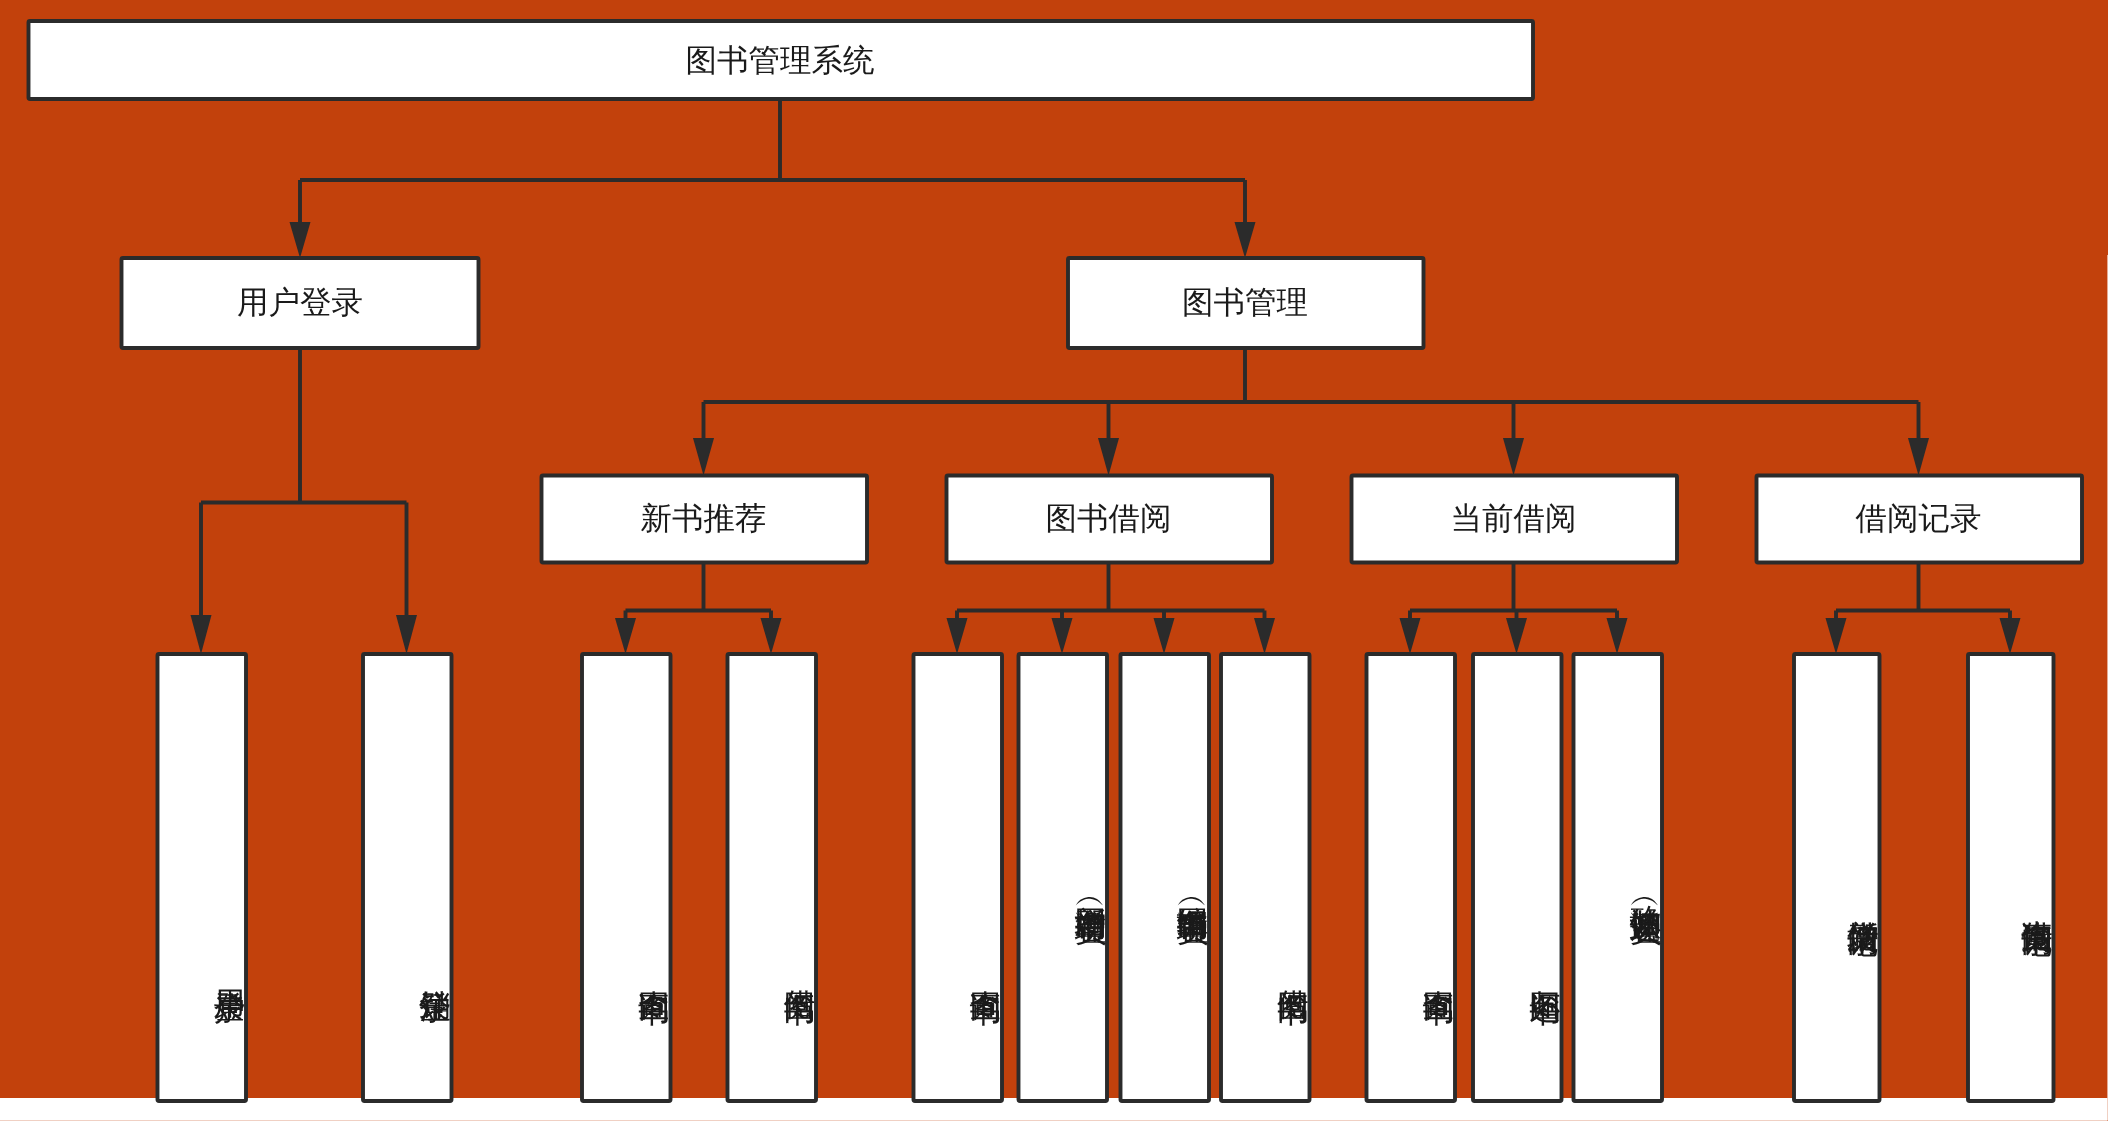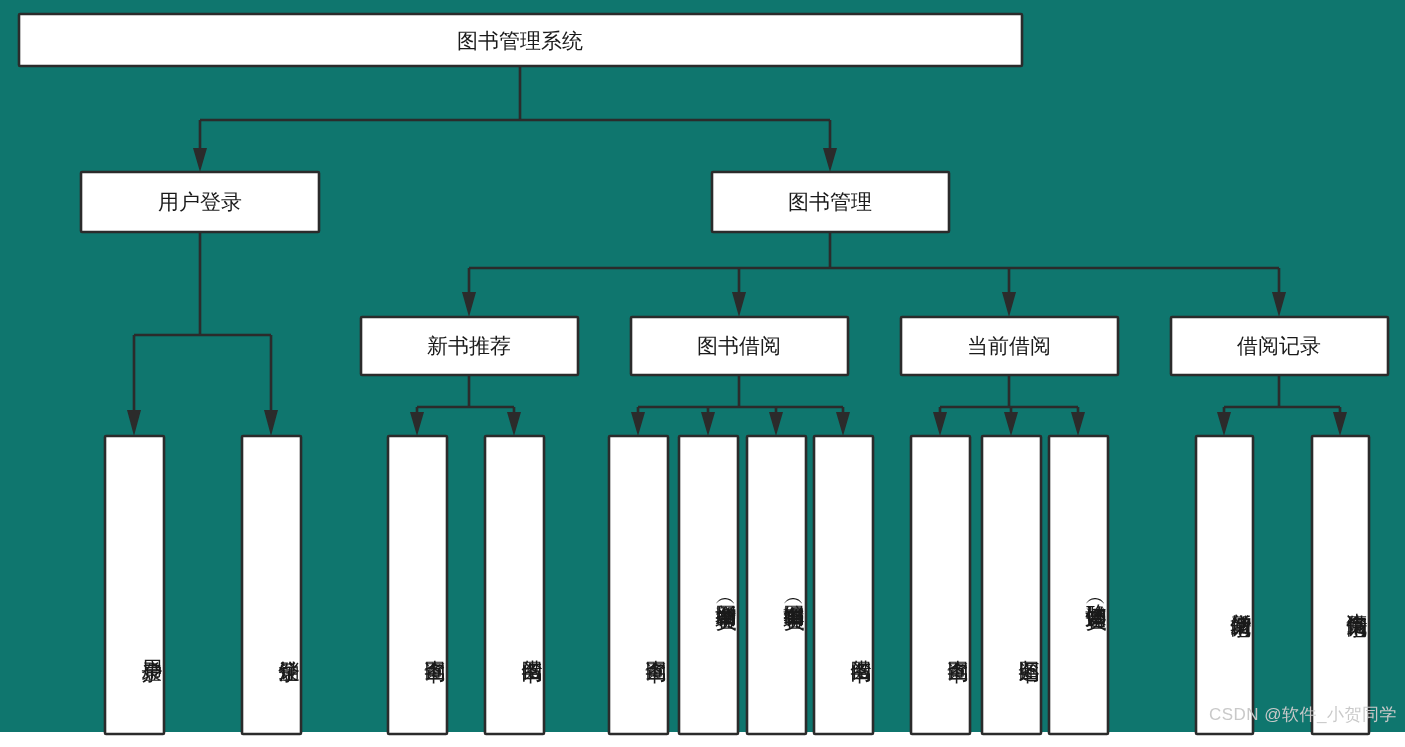--- a/index.html
+++ b/index.html
@@ -10,21 +10,21 @@
   body {
     width: 1405px;
     height: 747px;
     font-family: "Liberation Sans", "DejaVu Sans", sans-serif;
     overflow: hidden;
   }
   #diagram-root {
     position: relative;
     width: 1405px;
     height: 732px;
-    background: #0f766e;
+    background: #c2410c;
   }
   svg.diagram-canvas {
     position: absolute;
     left: 0;
     top: 0;
     width: 1405px;
     height: 747px;
   }
   .node-box {
     fill: #ffffff;
@@ -197,14 +197,13 @@
   <div class="node-label-v" style="left:747px; top:436px; width:59px; height:298px; padding-top:6px;">编辑图书（管理员）</div>
   <div class="node-label-v" style="left:814px; top:436px; width:59px; height:298px; padding-top:60px;">借阅图书</div>
 
   <div class="node-label-v" style="left:911px; top:436px; width:59px; height:298px; padding-top:60px;">查询图书</div>
   <div class="node-label-v" style="left:982px; top:436px; width:59px; height:298px; padding-top:60px;">归还图书</div>
   <div class="node-label-v" style="left:1049px; top:436px; width:59px; height:298px; padding-top:6px;">确认归还（管理员）</div>
 
   <div class="node-label-v" style="left:1196px; top:436px; width:57px; height:298px; padding-top:14px;">新增借阅记录</div>
   <div class="node-label-v" style="left:1312px; top:436px; width:57px; height:298px; padding-top:14px;">查询借阅记录</div>
 
-  <div class="watermark">CSDN @软件_小贺同学</div>
 </div>
 
 </body></html>

